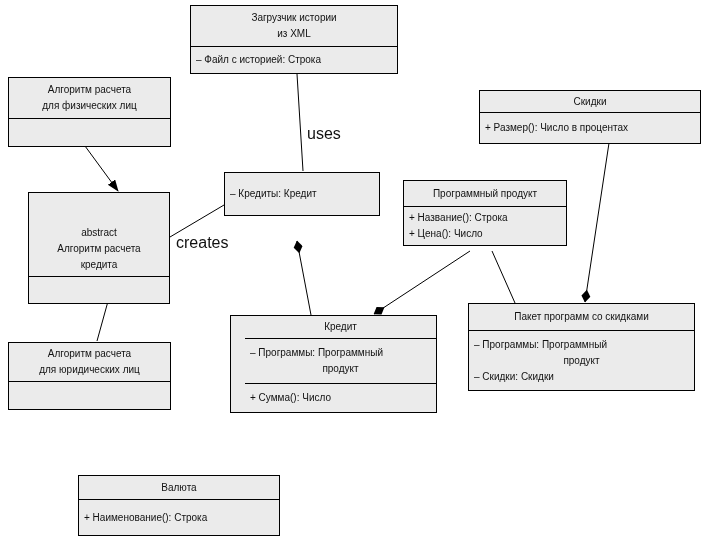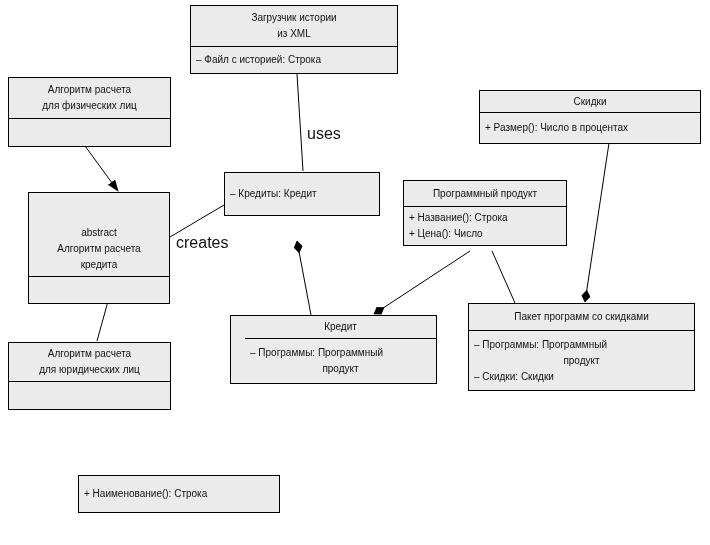--- a/index.html
+++ b/index.html
@@ -97,29 +97,33 @@
     <div class="cmp" style="height:31px;">
       <div class="attr-line">+ Размер(): Число в процентах</div>
     </div>
   </div>
 
   <div class="uml-box" style="left:230px; top:315px; width:207px;padding-left:14px;">
     <div class="cmp title" style="height:22px;">Кредит</div>
     <div class="cmp" style="height:45px;">
       <div class="attr-line"><div>– Программы: Программный</div><div class="cont">продукт</div></div>
     </div>
+    <div class="cmp" style="height:29px;">
+      <div class="attr-line">+ Сумма(): Число</div>
+    </div>
   </div>
 
   <div class="uml-box" style="left:468px; top:303px; width:227px;">
     <div class="cmp title" style="height:26px;">Пакет программ со скидками</div>
     <div class="cmp" style="height:60px;">
       <div class="attr-line"><div>– Программы: Программный</div><div class="cont">продукт</div></div>
       <div class="attr-line">– Скидки: Скидки</div>
     </div>
   </div>
 
   <div class="uml-box" style="left:78px; top:475px; width:202px;">
+    <div class="cmp title" style="height:23px;">Валюта</div>
     <div class="cmp" style="height:36px;">
       <div class="attr-line">+ Наименование(): Строка</div>
     </div>
   </div>
 
 </div>
 
 </body></html>

